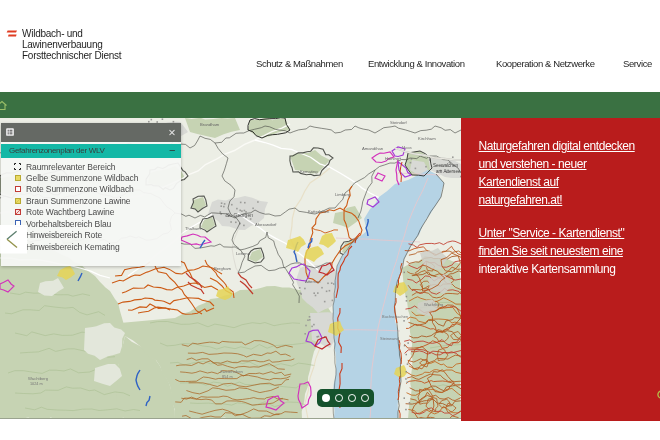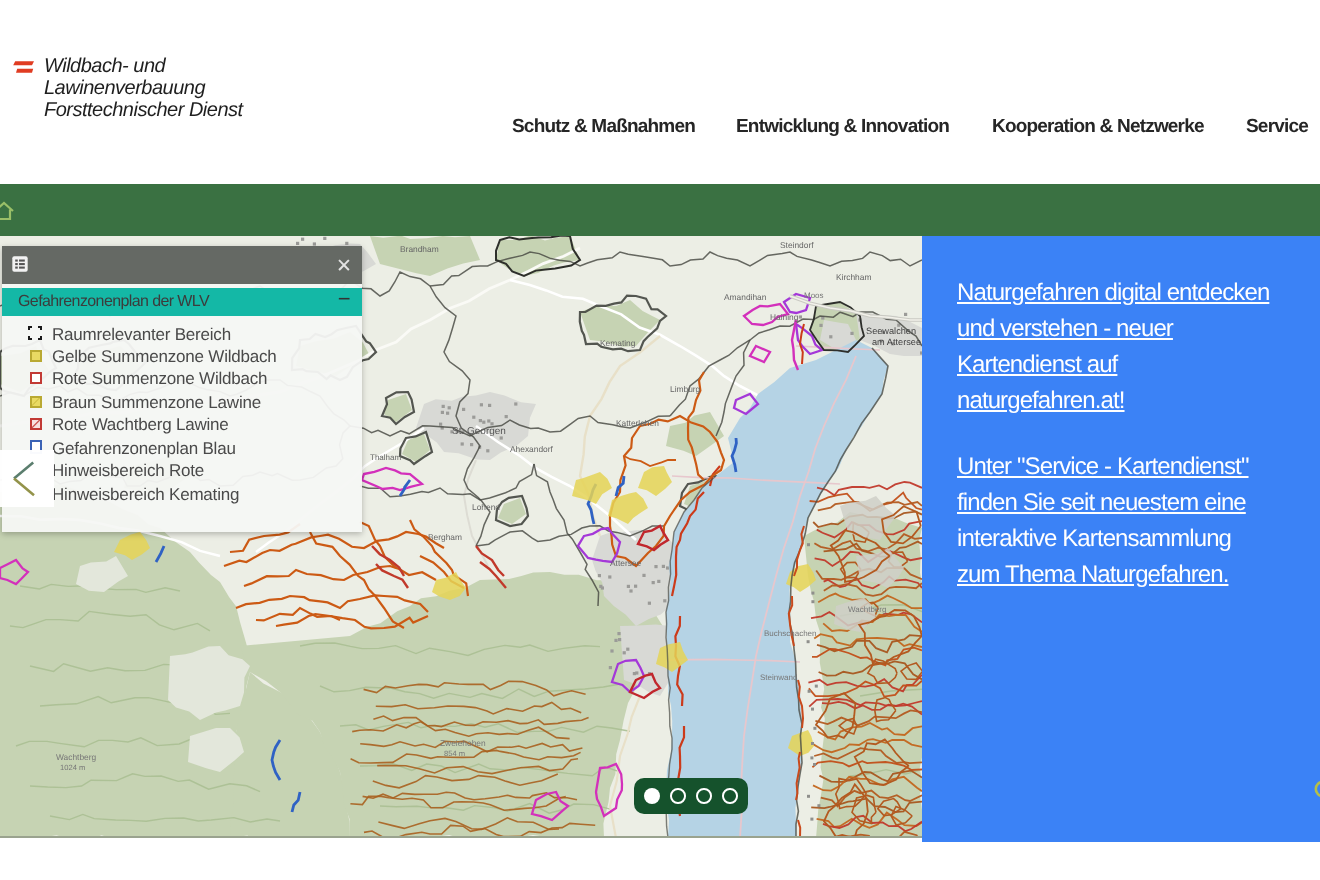--- a/index.html
+++ b/index.html
@@ -1,23 +1,23 @@
 <!DOCTYPE html>
 <html><head>
 <meta charset="utf-8">
 <style>
   html,body{margin:0;padding:0;}
   body{width:660px;height:440px;overflow:hidden;font-family:"Liberation Sans",sans-serif;background:#fff;position:relative;}
   .hdr{position:absolute;left:0;top:0;width:660px;height:92px;background:#fff;}
   .logo{position:absolute;left:6px;top:29.8px;}
-  .brand{position:absolute;left:22px;top:27.6px;font-size:10px;line-height:11.4px;color:#1f1f1f;letter-spacing:-0.25px;font-style:italic;}
-  .nav{position:absolute;top:58px;font-size:9.5px;font-weight:bold;color:#262626;letter-spacing:-0.4px;}
+  .brand{position:absolute;left:22px;top:27.6px;font-size:10px;line-height:11.4px;color:#1f1f1f;letter-spacing:-0.25px;}
+  .nav{position:absolute;top:58px;font-size:9.5px;font-weight:normal;color:#262626;letter-spacing:-0.4px;}
   .band{position:absolute;left:0;top:92px;width:660px;height:26px;background:#3a7142;}
   .mapwrap{position:absolute;left:0;top:118px;width:461px;height:301px;overflow:hidden;}
-  .rpanel{position:absolute;left:461px;top:118px;width:199px;height:303px;background:#3b82f6;}
+  .rpanel{position:absolute;left:461px;top:118px;width:199px;height:303px;background:#b91c1c;}
   .rtext{position:absolute;left:17.5px;top:20px;width:178px;color:#fff;font-size:12px;letter-spacing:-0.45px;line-height:17.9px;}
   .legend{position:absolute;left:1px;top:123px;width:180px;height:143px;background:rgba(246,247,244,0.95);box-shadow:0 1px 3px rgba(0,0,0,.25);}
   .lgbar{position:absolute;left:0;top:0;width:180px;height:18.7px;background:#656964;}
   .lgico{position:absolute;left:5.3px;top:5.2px;}
   .lgx{position:absolute;right:5px;top:3.5px;color:#e3e3e3;font-size:9.5px;font-weight:normal;}
   .lgtitle{position:absolute;left:0;top:21.2px;width:180px;height:13.6px;background:#14b8a6;color:#3c3c3c;font-size:8px;letter-spacing:-0.3px;line-height:13.6px;}
   .lgtitle span{margin-left:8px;}
   .lgminus{position:absolute;right:6px;top:0px;font-size:11px;color:#333;font-weight:normal;}
   .lgitems{position:absolute;left:0;top:38px;width:152px;}
   .li{position:relative;height:11.45px;font-size:8.5px;letter-spacing:-0.1px;color:#4a4a4a;}
@@ -347,21 +347,21 @@
 <text x="300" y="55" font-size="4.2" fill="#666" font-family="Liberation Sans, sans-serif">Kemating</text>
 <text x="362" y="32" font-size="4.2" fill="#666" font-family="Liberation Sans, sans-serif">Amandihan</text>
 <text x="308" y="95" font-size="4.2" fill="#666" font-family="Liberation Sans, sans-serif">Katterlohen</text>
 <text x="185" y="112" font-size="4.0" fill="#666" font-family="Liberation Sans, sans-serif">Thalham</text>
 <rect x="0" y="300" width="461" height="1" fill="#9aa38f"></rect>
 </svg></div>
 
 <div class="rpanel">
   <div class="rtext">
     <div style="text-decoration:underline">Naturgefahren digital entdecken<br>und verstehen - neuer<br>Kartendienst auf<br>naturgefahren.at!</div>
-    <div style="margin-top:15.2px"><span style="text-decoration:underline">Unter "Service - Kartendienst"<br>finden Sie seit neuestem eine</span><br><span>interaktive Kartensammlung</span><br><span style="text-decoration:underline">zum Thema Naturgefahren.</span></div>
+    <div style="margin-top:15.2px"><span style="text-decoration:underline">Unter "Service - Kartendienst"<br>finden Sie seit neuestem eine</span><br><span>interaktive Kartensammlung</span><br></div>
   </div>
 </div>
 
 <div class="band">
   <svg width="12" height="11" style="position:absolute;left:-4px;top:8px" viewBox="0 0 12 11">
     <path d="M1.5 5.5 L6 1.5 L10.5 5.5 M3 4.8 V9.5 H9 V4.8" fill="none" stroke="#9abf68" stroke-width="1.1"></path>
   </svg>
 </div>
 
 <div class="hdr">
@@ -408,21 +408,21 @@
     <div class="li">
         <span class="ic" style="background:linear-gradient(135deg,#e9da63 40%,#c9b93a 47%,#e9da63 54%);border:1px solid #b9a932"></span>
         <span class="tx">Braun Summenzone Lawine</span>
       </div>
     <div class="li">
         <span class="ic" style="background:linear-gradient(135deg,#f7e2e0 38%,#c23a35 48%,#f7e2e0 58%);border:1.2px solid #c23a35"></span>
         <span class="tx">Rote Wachtberg Lawine</span>
       </div>
     <div class="li">
         <span class="ic" style="background:#fff;border:1.2px solid #3a62b5"></span>
-        <span class="tx">Gefahrenzonenplan Blau</span>
+        <span class="tx">Vorbehaltsbereich Blau</span>
       </div>
     <div class="li">
         <span class="tx">Hinweisbereich Rote</span>
       </div>
     <div class="li">
         <span class="tx">Hinweisbereich Kemating</span>
       </div>
   </div>
 </div>
 

